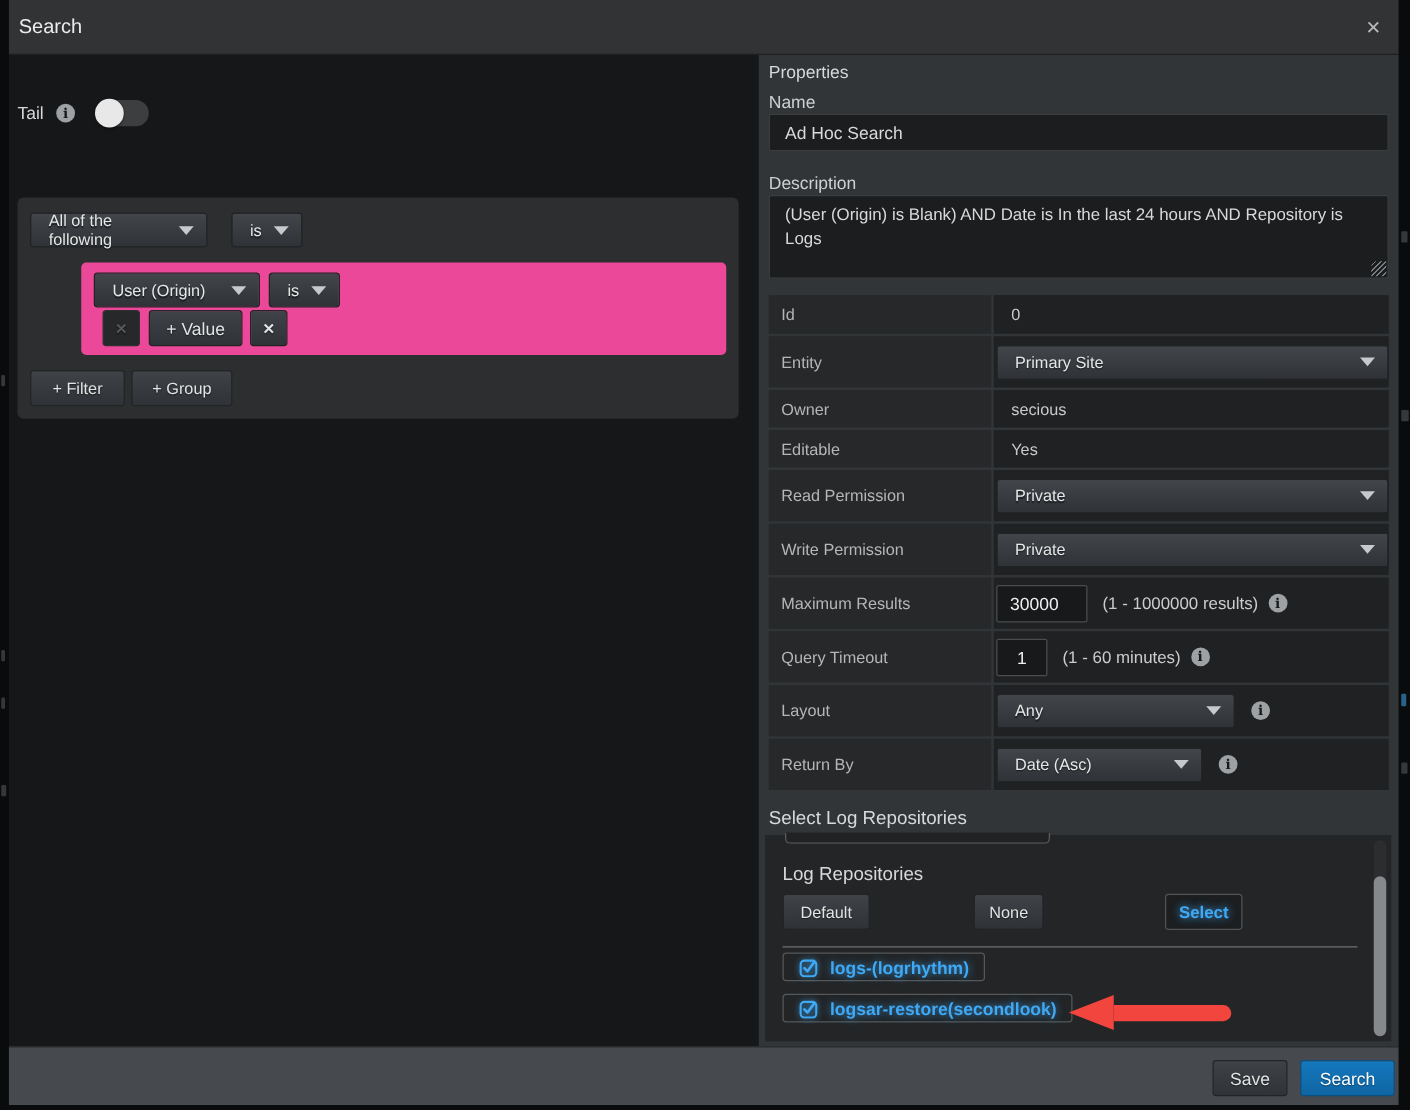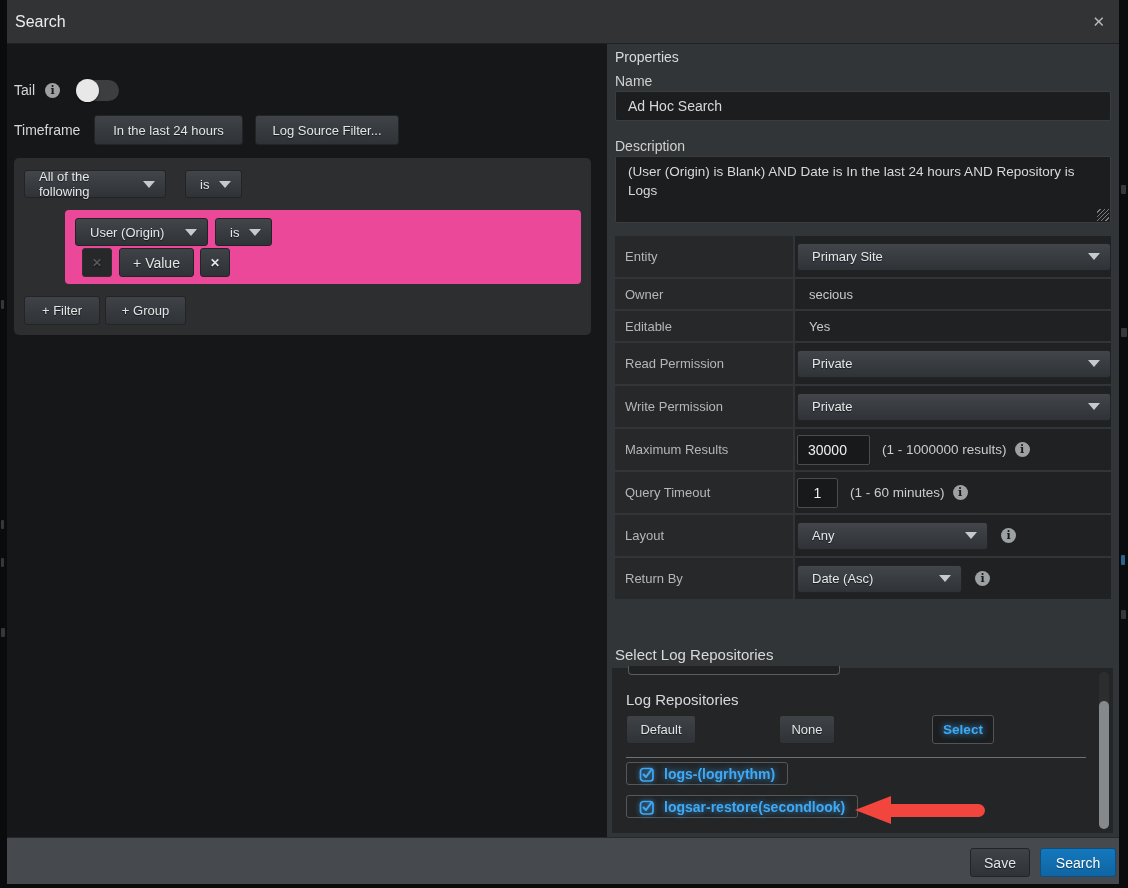--- a/index.html
+++ b/index.html
@@ -203,25 +203,20 @@
     <div class="modal-body">
 
       <div class="tail-row">
         <span class="tail-label">Tail</span>
         <span class="info-icon">i</span>
         <span class="toggle">
           <span class="toggle-knob"></span>
         </span>
       </div>
 
-      <div class="timeframe-row">
-        <span class="timeframe-label">Timeframe</span>
-        <button class="btn tf-btn">In the last 24 hours</button>
-        <button class="btn lsf-btn">Log Source Filter...</button>
-      </div>
 
       <div class="filter-group">
         <div class="fg-row1">
           <div class="dd dd-group-op">
             <span>All of the following</span>
             <span class="dd-arrow"></span>
           </div>
           <div class="dd dd-small">
             <span>is</span>
             <span class="dd-arrow"></span>
@@ -255,20 +250,26 @@
       <div class="right-panel">
 
         <div class="section-title" style="left:8px; top:5px;">Properties</div>
         <div class="field-label" style="left:8px; top:29px;">Name</div>
         <input class="name-input" value="Ad Hoc Search" style="">
         <div class="field-label" style="left:8px; top:94px;">Description</div>
         <textarea class="desc-area" style="">(User (Origin) is Blank) AND Date is In the last 24 hours AND Repository is Logs</textarea>
         <div class="resize-corner"></div>
 
         <div class="props-table">
+          <div class="prow h31">
+            <div class="prow-label h31">Id</div>
+            <div class="prow-value h31">
+              <span class="static-val">0</span>
+            </div>
+          </div>
           <div class="prow h41">
             <div class="prow-label h41">Entity</div>
             <div class="prow-value h41">
               <div class="dd dd-entity">
                 <span>Primary Site</span>
                 <span class="dd-arrow"></span>
               </div>
             </div>
           </div>
           <div class="prow h30">

